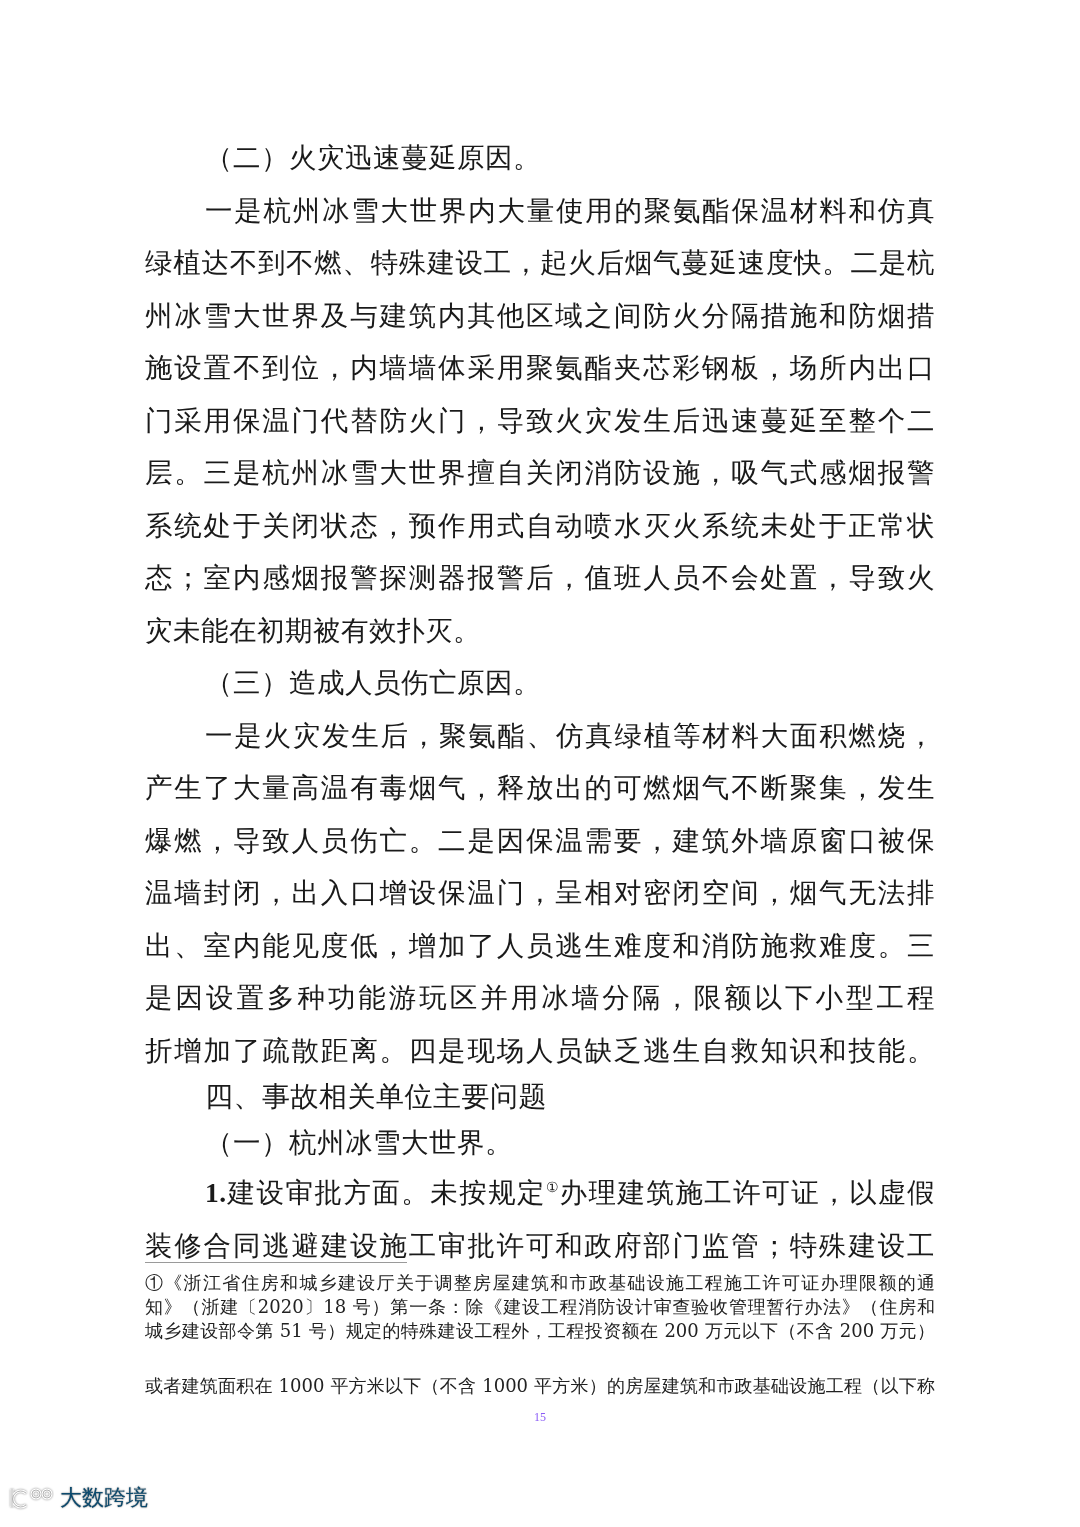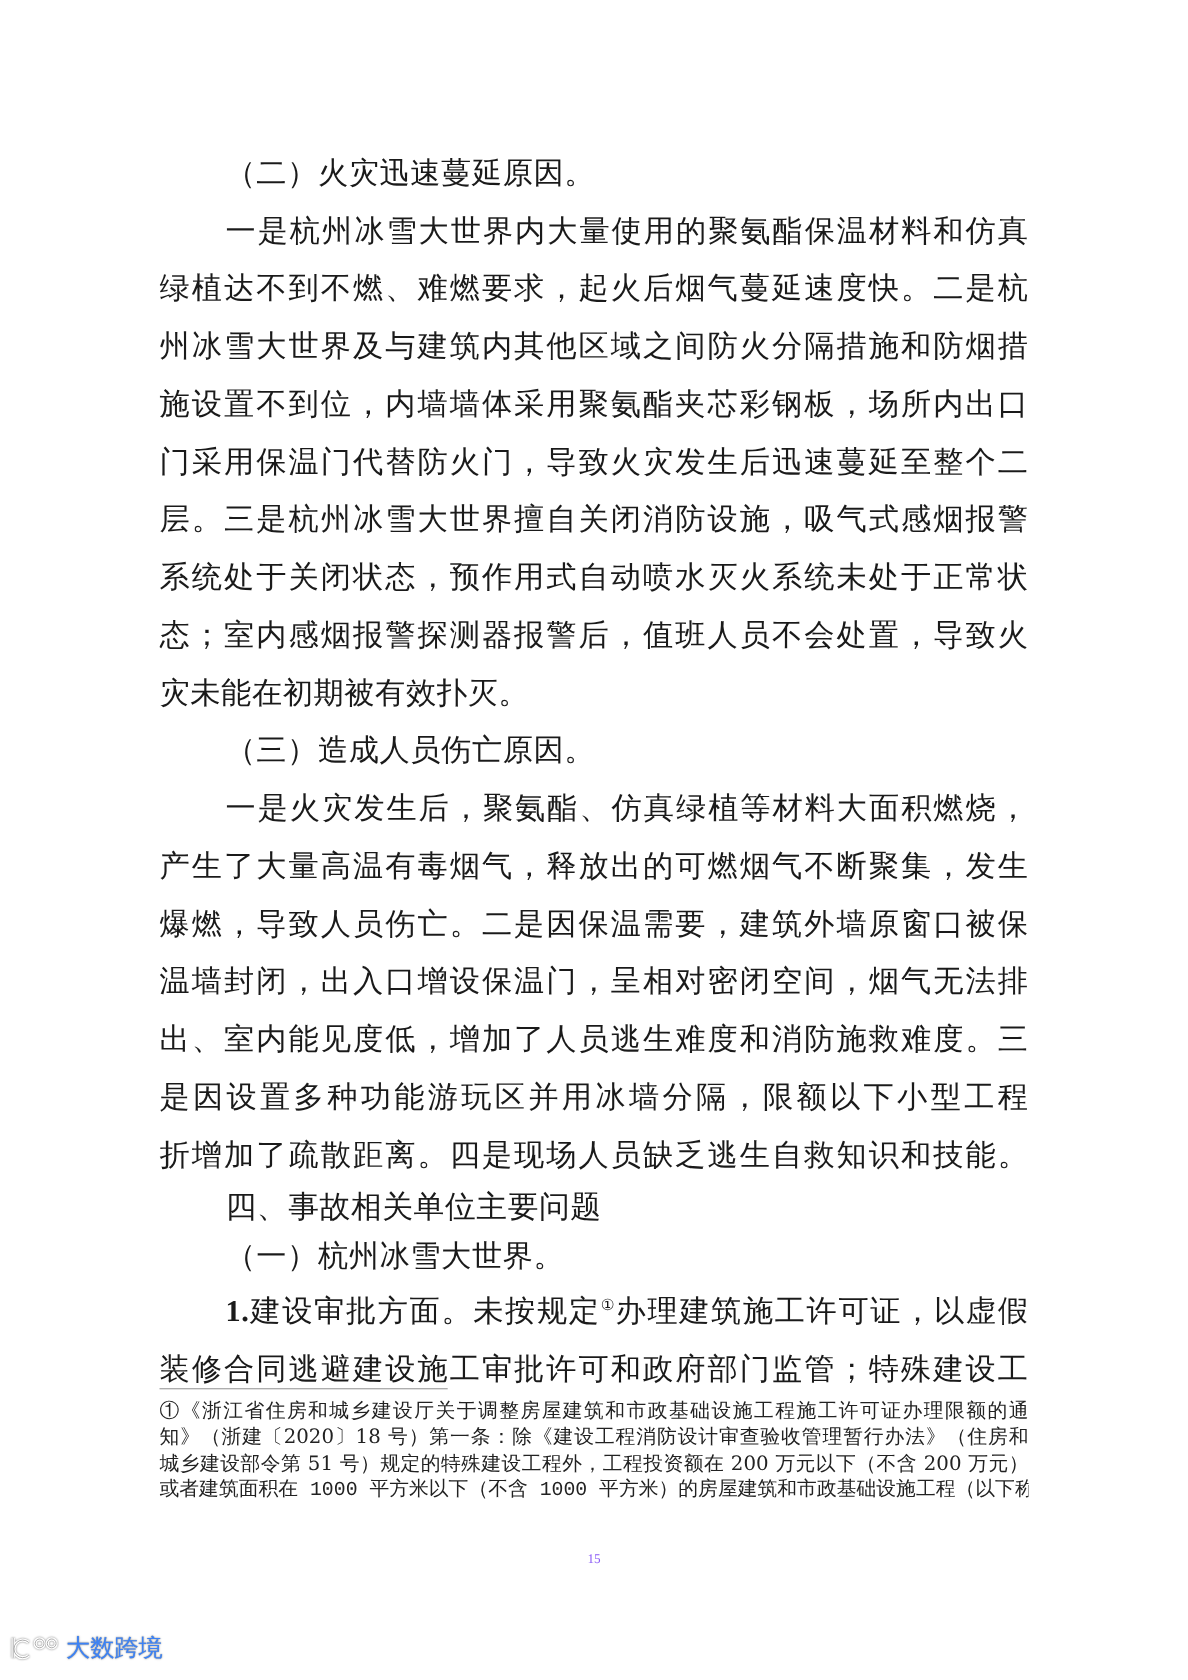--- a/index.html
+++ b/index.html
@@ -89,35 +89,35 @@
       color: #8b5cf6;
     }
     .watermark {
       position: absolute;
       left: 8px;
       top: 1483px;
       height: 30px;
       display: flex;
       align-items: center;
       gap: 6px;
-      color: #3b82f6;
+      color: #0c4a6e;
       font-family: "DejaVu Sans", "Liberation Sans", sans-serif;
       font-size: 22px;
       text-shadow: 0 0 2px #9a9a9a, 0 0 1px #8a8a8a;
     }
     .watermark svg { display: block; }
   </style>
 </head>
 <body>
 
 <div class="page">
 
   <div class="line sub" style="top:131px;">（二）火灾迅速蔓延原因。</div>
   <div class="line indent" style="top:184px;">一是杭州冰雪大世界内大量使用的聚氨酯保温材料和仿真</div>
-  <div class="line" style="top:236px;">绿植达不到不燃、难燃要求，起火后烟气蔓延速度快。二是杭</div>
+  <div class="line" style="top:236px;">绿植达不到不燃、特殊建设工，起火后烟气蔓延速度快。二是杭</div>
   <div class="line" style="top:289px;">州冰雪大世界及与建筑内其他区域之间防火分隔措施和防烟措</div>
   <div class="line" style="top:341px;">施设置不到位，内墙墙体采用聚氨酯夹芯彩钢板，场所内出口</div>
   <div class="line" style="top:394px;">门采用保温门代替防火门，导致火灾发生后迅速蔓延至整个二</div>
   <div class="line" style="top:446px;">层。三是杭州冰雪大世界擅自关闭消防设施，吸气式感烟报警</div>
   <div class="line" style="top:499px;">系统处于关闭状态，预作用式自动喷水灭火系统未处于正常状</div>
   <div class="line" style="top:551px;">态；室内感烟报警探测器报警后，值班人员不会处置，导致火</div>
   <div class="line last" style="top:604px;">灾未能在初期被有效扑灭。</div>
 
   <div class="line sub" style="top:656px;">（三）造成人员伤亡原因。</div>
   <div class="line indent" style="top:709px;">一是火灾发生后，聚氨酯、仿真绿植等材料大面积燃烧，</div>
@@ -133,21 +133,21 @@
 
   <div class="line indent" style="top:1166px; text-align-last: justify;">
     <span class="bold-num">1.</span><span>建设审批方面。未按规定</span><span class="sup">①</span><span>办理建筑施工许可证，以虚假</span>
   </div>
   <div class="line" style="top:1219px;">装修合同逃避建设施工审批许可和政府部门监管；特殊建设工</div>
 
   <div class="footnote-rule"></div>
   <div class="fn-line" style="top:1271px;">①《浙江省住房和城乡建设厅关于调整房屋建筑和市政基础设施工程施工许可证办理限额的通</div>
   <div class="fn-line" style="top:1295px;">知》（浙建〔2020〕18 号）第一条：除《建设工程消防设计审查验收管理暂行办法》（住房和</div>
   <div class="fn-line" style="top:1319px;">城乡建设部令第 51 号）规定的特殊建设工程外，工程投资额在 200 万元以下（不含 200 万元）</div>
-  <div class="fn-line" style="top:1343px;font-family:Liberation Mono, monospace;">或者建筑面积在 1000 平方米以下（不含 1000 平方米）的房屋建筑和市政基础设施工程（以下称</div>
+  <div class="fn-line" style="top:1374px;">或者建筑面积在 1000 平方米以下（不含 1000 平方米）的房屋建筑和市政基础设施工程（以下称</div>
 
   <div class="page-number">15</div>
 
   <div class="watermark">
     <span>
       <svg width="46" height="26" viewBox="0 0 46 26">
         <g fill="none" stroke="#ffffff" stroke-width="3" style="filter: drop-shadow(0 0 1px #888);">
           <path d="M4 4 L4 22"></path>
           <path d="M18 8 A8 8 0 1 0 18 20"></path>
           <circle cx="28" cy="9" r="4"></circle>

